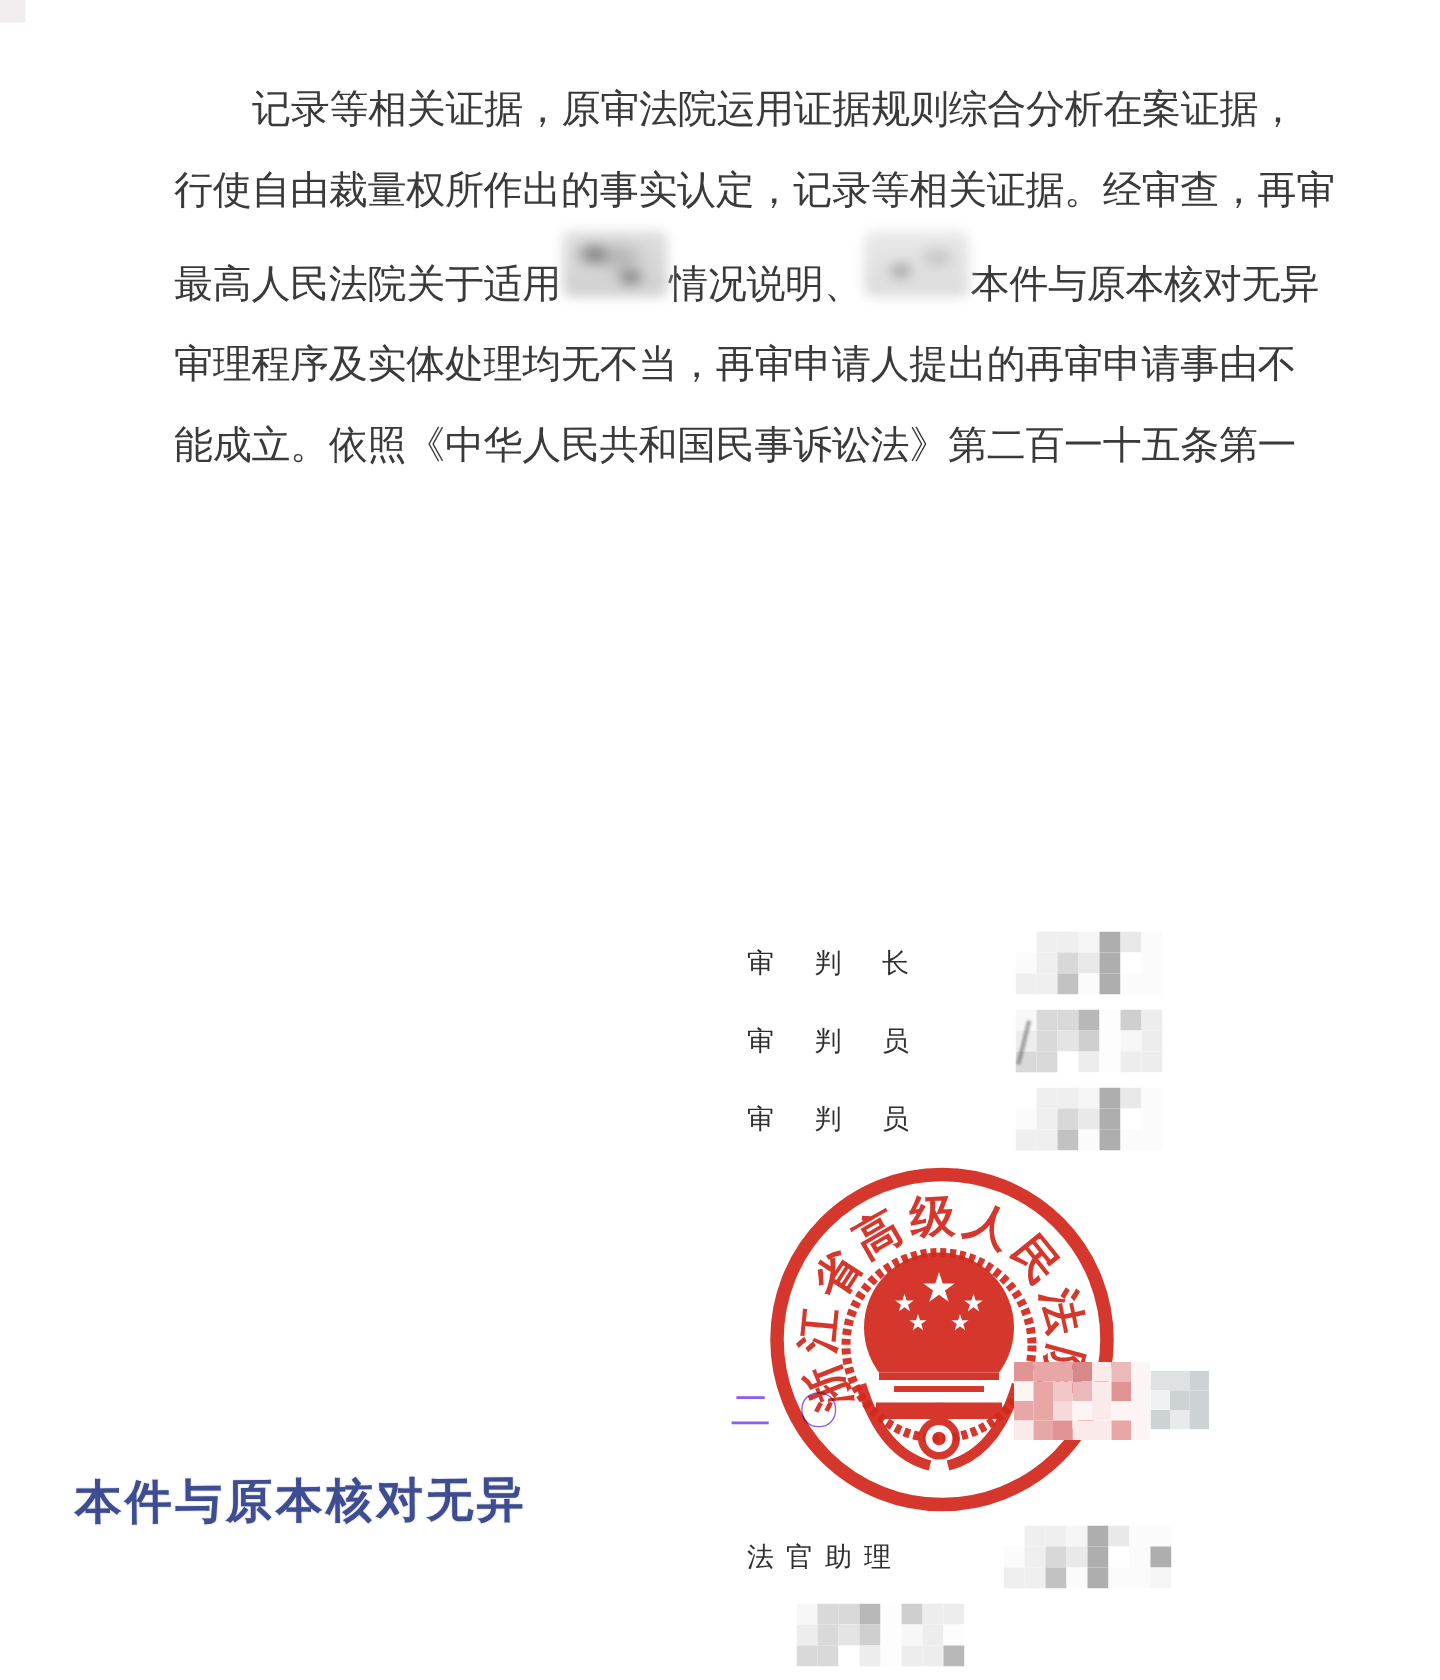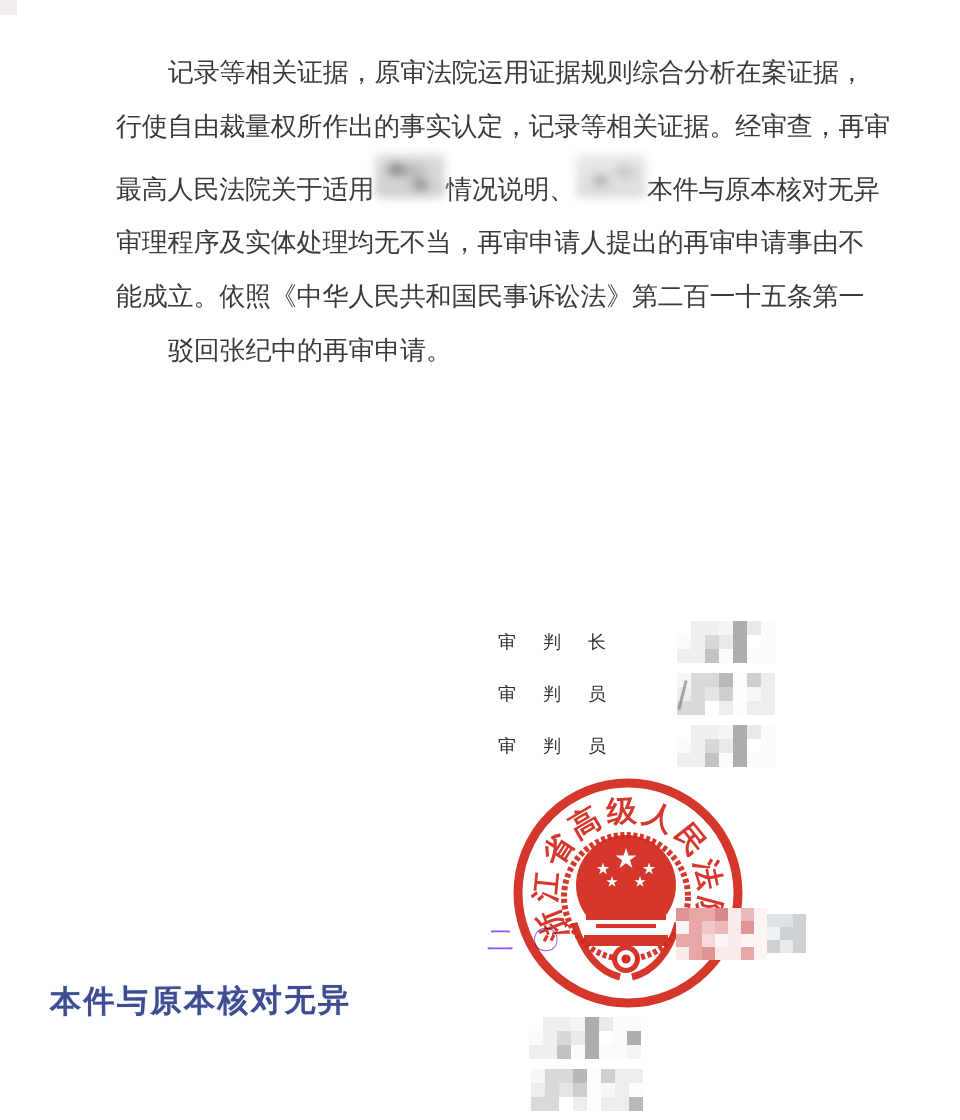--- a/index.html
+++ b/index.html
@@ -76,21 +76,20 @@
 <div class="page">
 
   <div class="corner-mark"></div>
 
   <div class="body-text">
     <div class="line indent">记录等相关证据，原审法院运用证据规则综合分析在案证据，</div>
     <div class="line">行使自由裁量权所作出的事实认定，记录等相关证据。经审查，再审</div>
     <div class="line l3"><span>最高人民法院关于适用</span><span class="smudge s1"></span><span>情况说明、</span><span class="smudge s2"></span><span>本件与原本核对无异</span></div>
     <div class="line">审理程序及实体处理均无不当，再审申请人提出的再审申请事由不</div>
     <div class="line">能成立。依照《中华人民共和国民事诉讼法》第二百一十五条第一</div>
-    <div class="line indent">驳回张纪中的再审申请。</div>
   </div>
 
   <div class="sig-row row-j1">
     <span class="sig-label sp27">审判长</span>
     <span class="mosaic name-mosaic m17" style="grid-template-columns: repeat(7, 14px); grid-template-rows: repeat(3, 14px);">
         <i style="background: rgb(255, 255, 255);"></i>
         <i style="background: rgb(239, 239, 239);"></i>
         <i style="background: rgb(239, 239, 239);"></i>
         <i style="background: rgb(245, 245, 245);"></i>
         <i style="background: rgb(174, 174, 174);"></i>
@@ -234,20 +233,21 @@
       <i style="background: rgb(205, 210, 213);"></i>
       <i style="background: rgb(205, 210, 213);"></i>
       <i style="background: rgb(205, 210, 213);"></i>
       <i style="background: rgb(232, 234, 236);"></i>
       <i style="background: rgb(205, 210, 213);"></i>
     </span>
 
   <div class="stamp-blue">本件与原本核对无异</div>
 
   <div class="sig-row row-a1">
+    <span class="sig-label sp8">法官助理</span>
     <span class="mosaic name-mosaic-w m31" style="grid-template-columns: repeat(8, 14px); grid-template-rows: repeat(3, 14px);">
         <i style="background: rgb(255, 255, 255);"></i>
         <i style="background: rgb(239, 239, 239);"></i>
         <i style="background: rgb(239, 239, 239);"></i>
         <i style="background: rgb(245, 245, 245);"></i>
         <i style="background: rgb(174, 174, 174);"></i>
         <i style="background: rgb(233, 233, 233);"></i>
         <i style="background: rgb(251, 251, 251);"></i>
         <i style="background: rgb(251, 251, 251);"></i>
         <i style="background: rgb(251, 251, 251);"></i>

